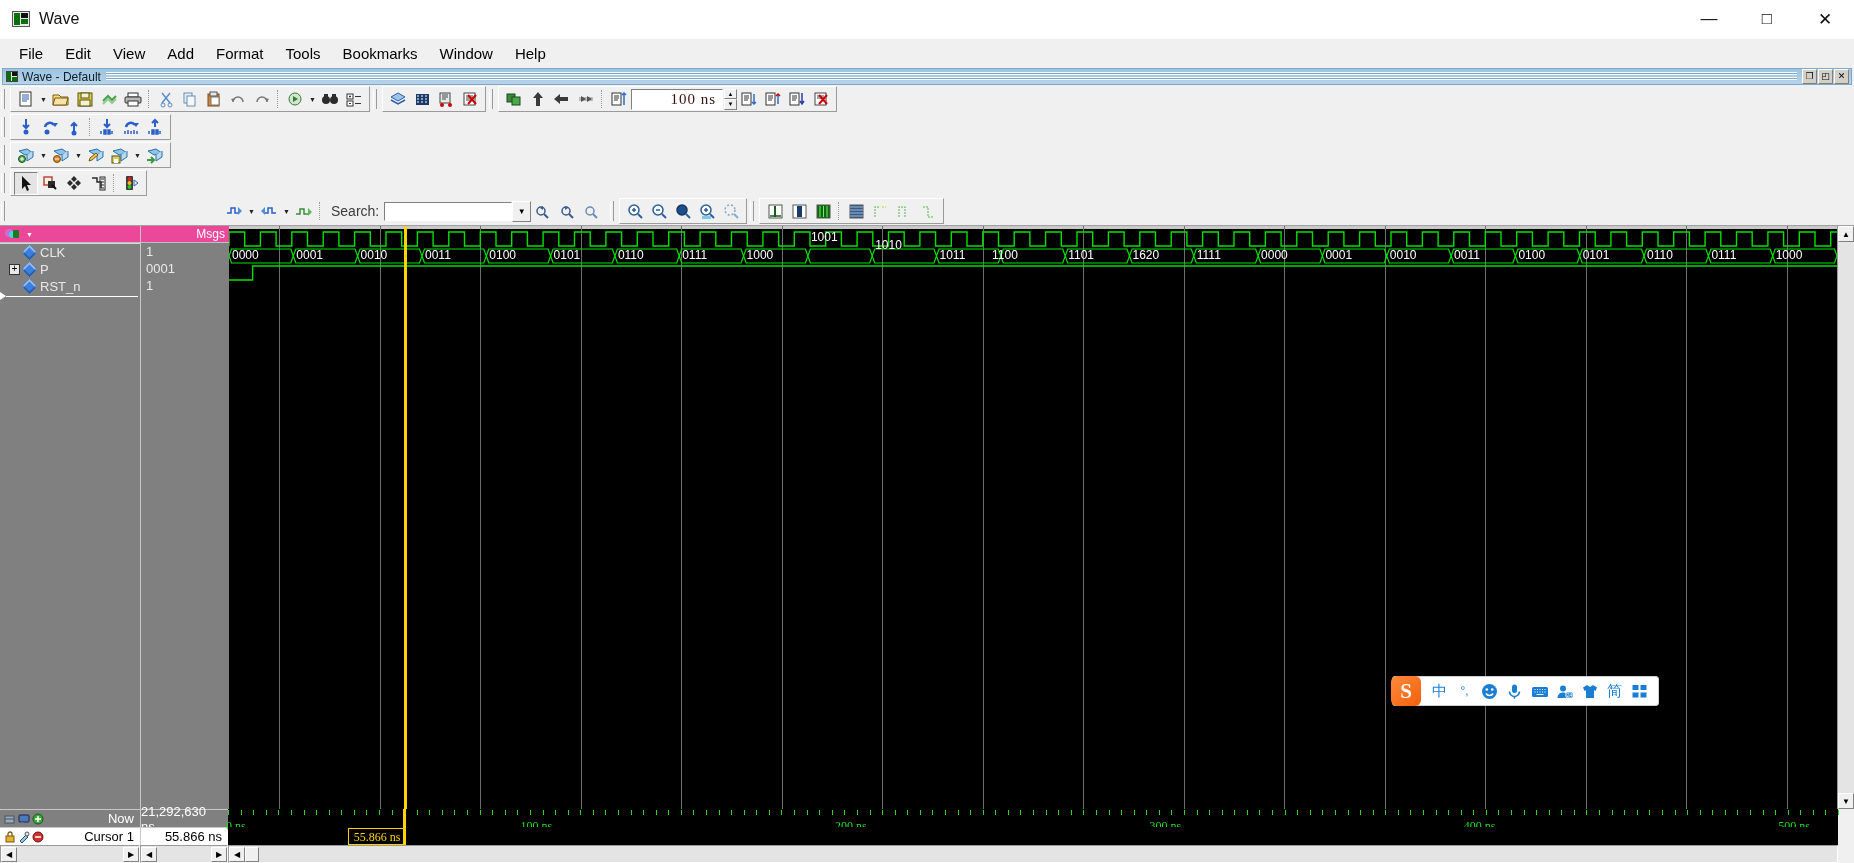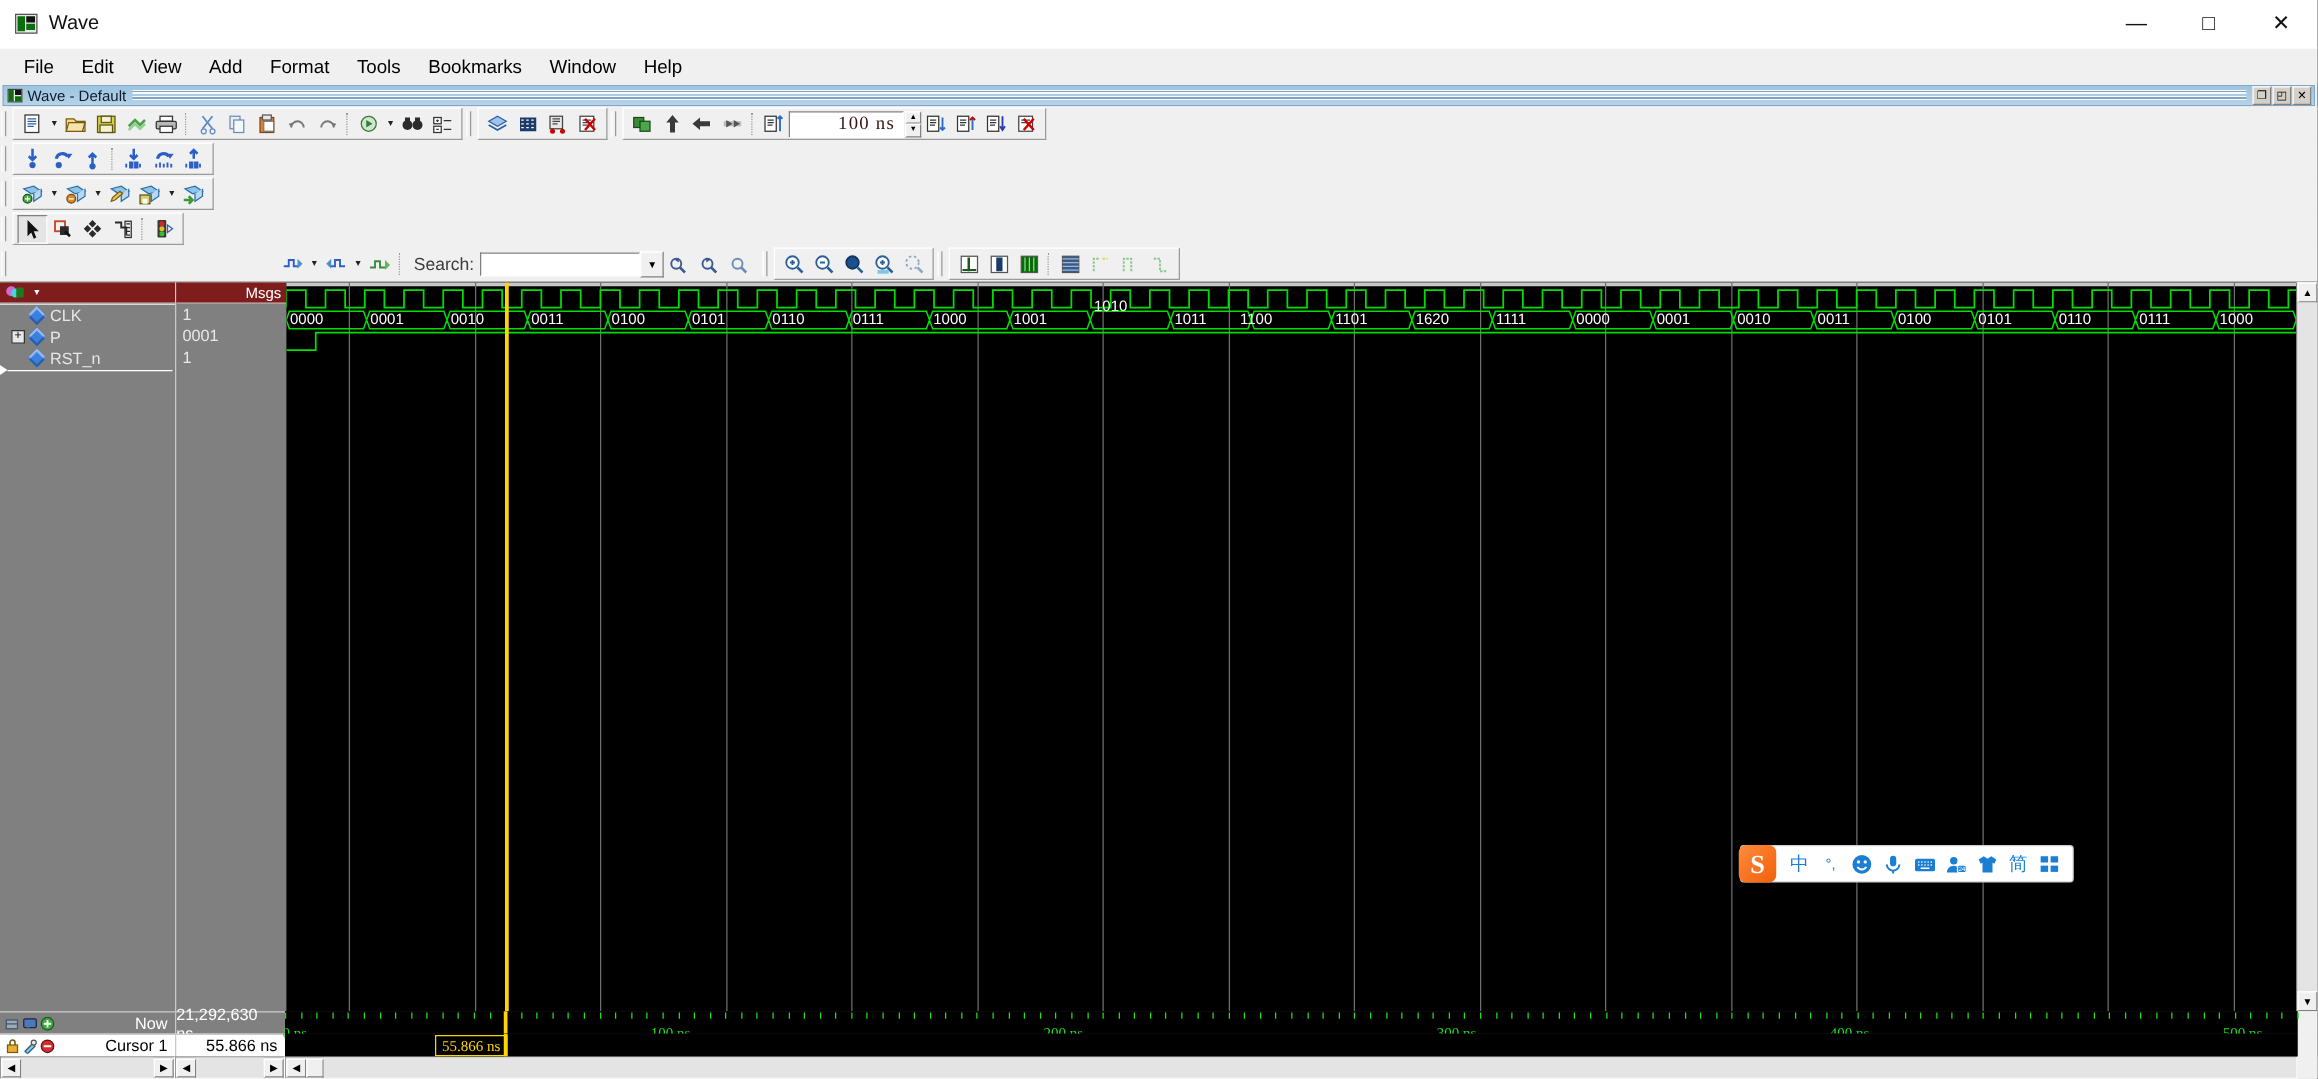--- a/index.html
+++ b/index.html
@@ -55,21 +55,21 @@
   .searchcombo{display:flex;align-items:center;}
   .searchdrop{width:17px;height:19px;background:#f0f0f0;border:1px solid;border-color:#fff #808080 #808080 #fff;display:flex;align-items:center;justify-content:center;font-size:8px;}
 
   
   .waveouter{flex:1 1 auto;display:flex;flex-direction:column;min-height:0;border-top:1px solid #a0a0a0;}
   .waverow{display:flex;flex:1 1 auto;min-height:0;}
   .names{width:140px;background:#808080;display:flex;flex-direction:column;flex:0 0 auto;}
   .vals{width:88px;background:#808080;display:flex;flex-direction:column;flex:0 0 auto;border-left:1px solid #c8c8c8;}
   .wavepane{flex:1 1 auto;background:#000;position:relative;overflow:hidden;}
 
-  .hdr{height:17px;background:#7f1d1d;color:#fff;font-size:12px;display:flex;align-items:center;border-bottom:1px solid #c0c0c0;box-sizing:border-box;}
+  .hdr{height:17px;background:#ec4899;color:#fff;font-size:12px;display:flex;align-items:center;border-bottom:1px solid #c0c0c0;box-sizing:border-box;}
   .hdr.right{justify-content:flex-end;padding-right:4px;}
   .hdr .wicon{width:15px;height:13px;margin:0 3px 0 5px;position:relative;}
   .hdr .wicon i{position:absolute;border-radius:50%;display:block;}
   .hdr .wicon i:nth-child(1){left:0;top:1px;width:8px;height:8px;background:#d36ad3;}
   .hdr .wicon i:nth-child(2){left:4px;top:3px;width:7px;height:7px;background:#3fd9d9;}
   .hdr .wicon i:nth-child(3){left:8px;top:2px;width:6px;height:8px;background:#1c7a1c;border-radius:1px;}
   .hdr .cdown{font-size:7px;margin-left:3px;}
 
   .sigrow{height:17px;display:flex;align-items:center;font-size:13px;color:#e8e8e8;box-sizing:border-box;}
   .sigrow .exp{width:11px;height:11px;margin-left:9px;background:#e8e8e8;border:1px solid #333;color:#000;font-size:10px;line-height:9px;text-align:center;box-sizing:border-box;font-family:"Liberation Mono",monospace;}
@@ -706,21 +706,21 @@
             </svg>
             <div class="busval" style="left:3.0px;top:22px">0000</div>
             <div class="busval" style="left:67.3px;top:22px">0001</div>
             <div class="busval" style="left:131.6px;top:22px">0010</div>
             <div class="busval" style="left:196.0px;top:22px">0011</div>
             <div class="busval" style="left:260.3px;top:22px">0100</div>
             <div class="busval" style="left:324.6px;top:22px">0101</div>
             <div class="busval" style="left:388.9px;top:22px">0110</div>
             <div class="busval" style="left:453.2px;top:22px">0111</div>
             <div class="busval" style="left:517.6px;top:22px">1000</div>
-            <div class="busval" style="left:581.9px;top:22px">1001</div>
+            <div class="busval" style="left:581.9px;top:4px">1001</div>
             <div class="busval" style="left:646.2px;top:12px">1010</div>
             <div class="busval" style="left:710.5px;top:22px">1011</div>
             <div class="busval" style="left:763px;top:22px">1100</div>
             <div class="busval" style="left:839.2px;top:22px">1101</div>
             <div class="busval" style="left:903.5px;top:22px">1620</div>
             <div class="busval" style="left:967.8px;top:22px">1111</div>
             <div class="busval" style="left:1032.1px;top:22px">0000</div>
             <div class="busval" style="left:1096.4px;top:22px">0001</div>
             <div class="busval" style="left:1160.8px;top:22px">0010</div>
             <div class="busval" style="left:1225.1px;top:22px">0011</div>

